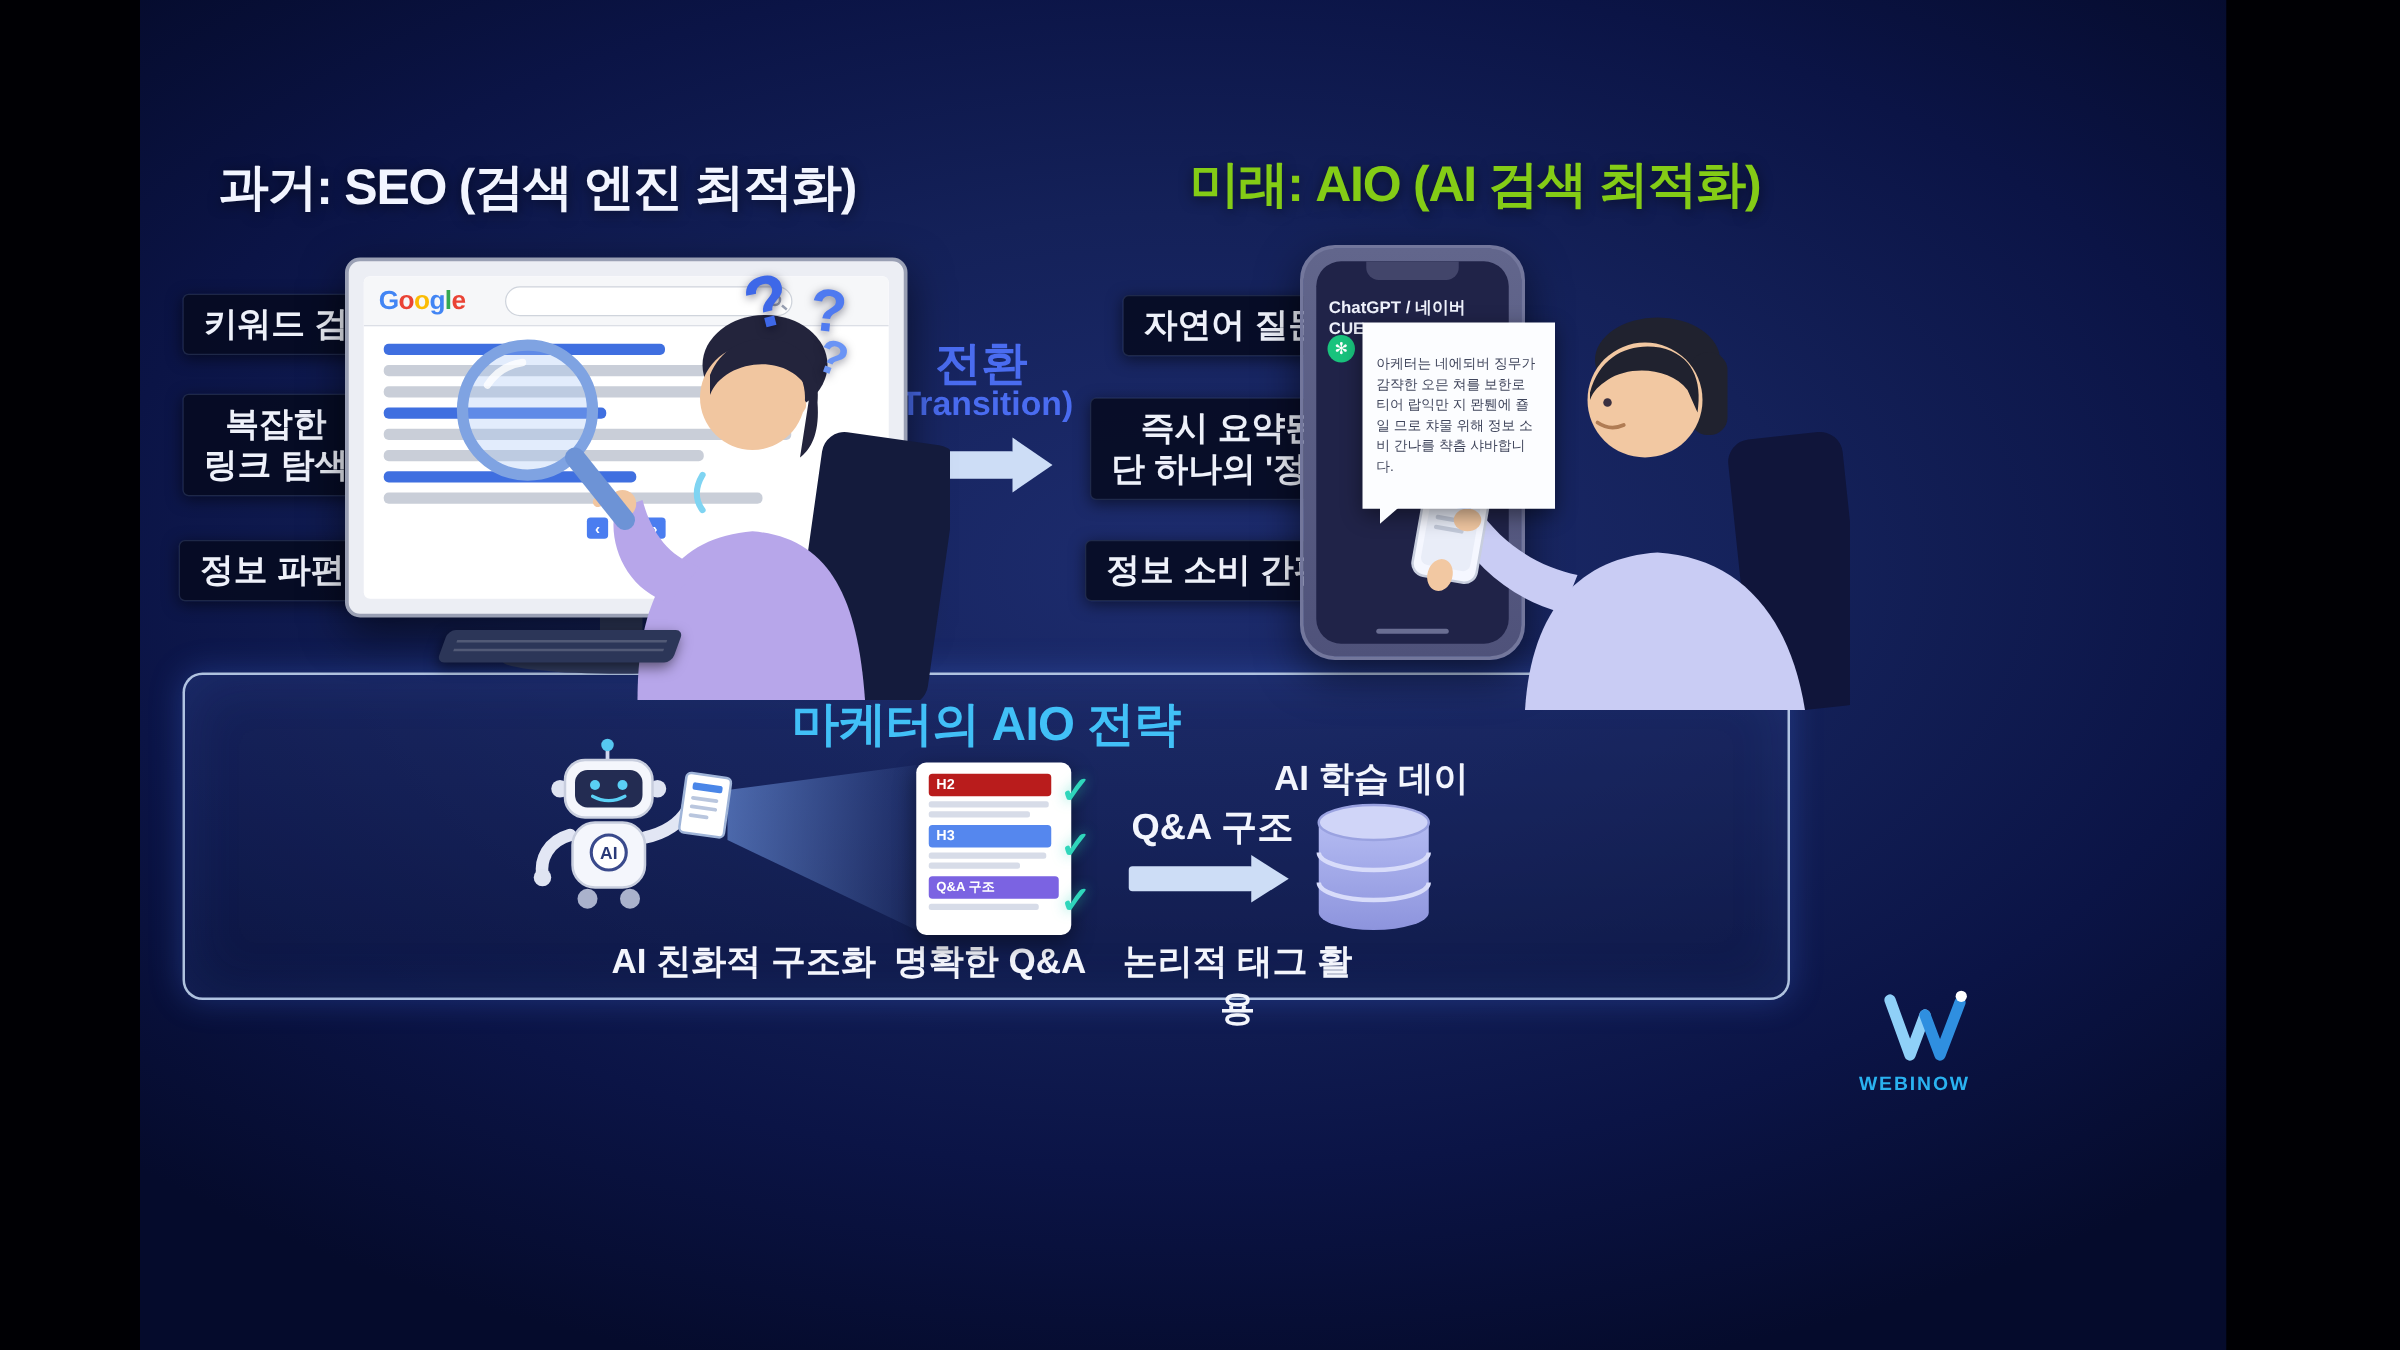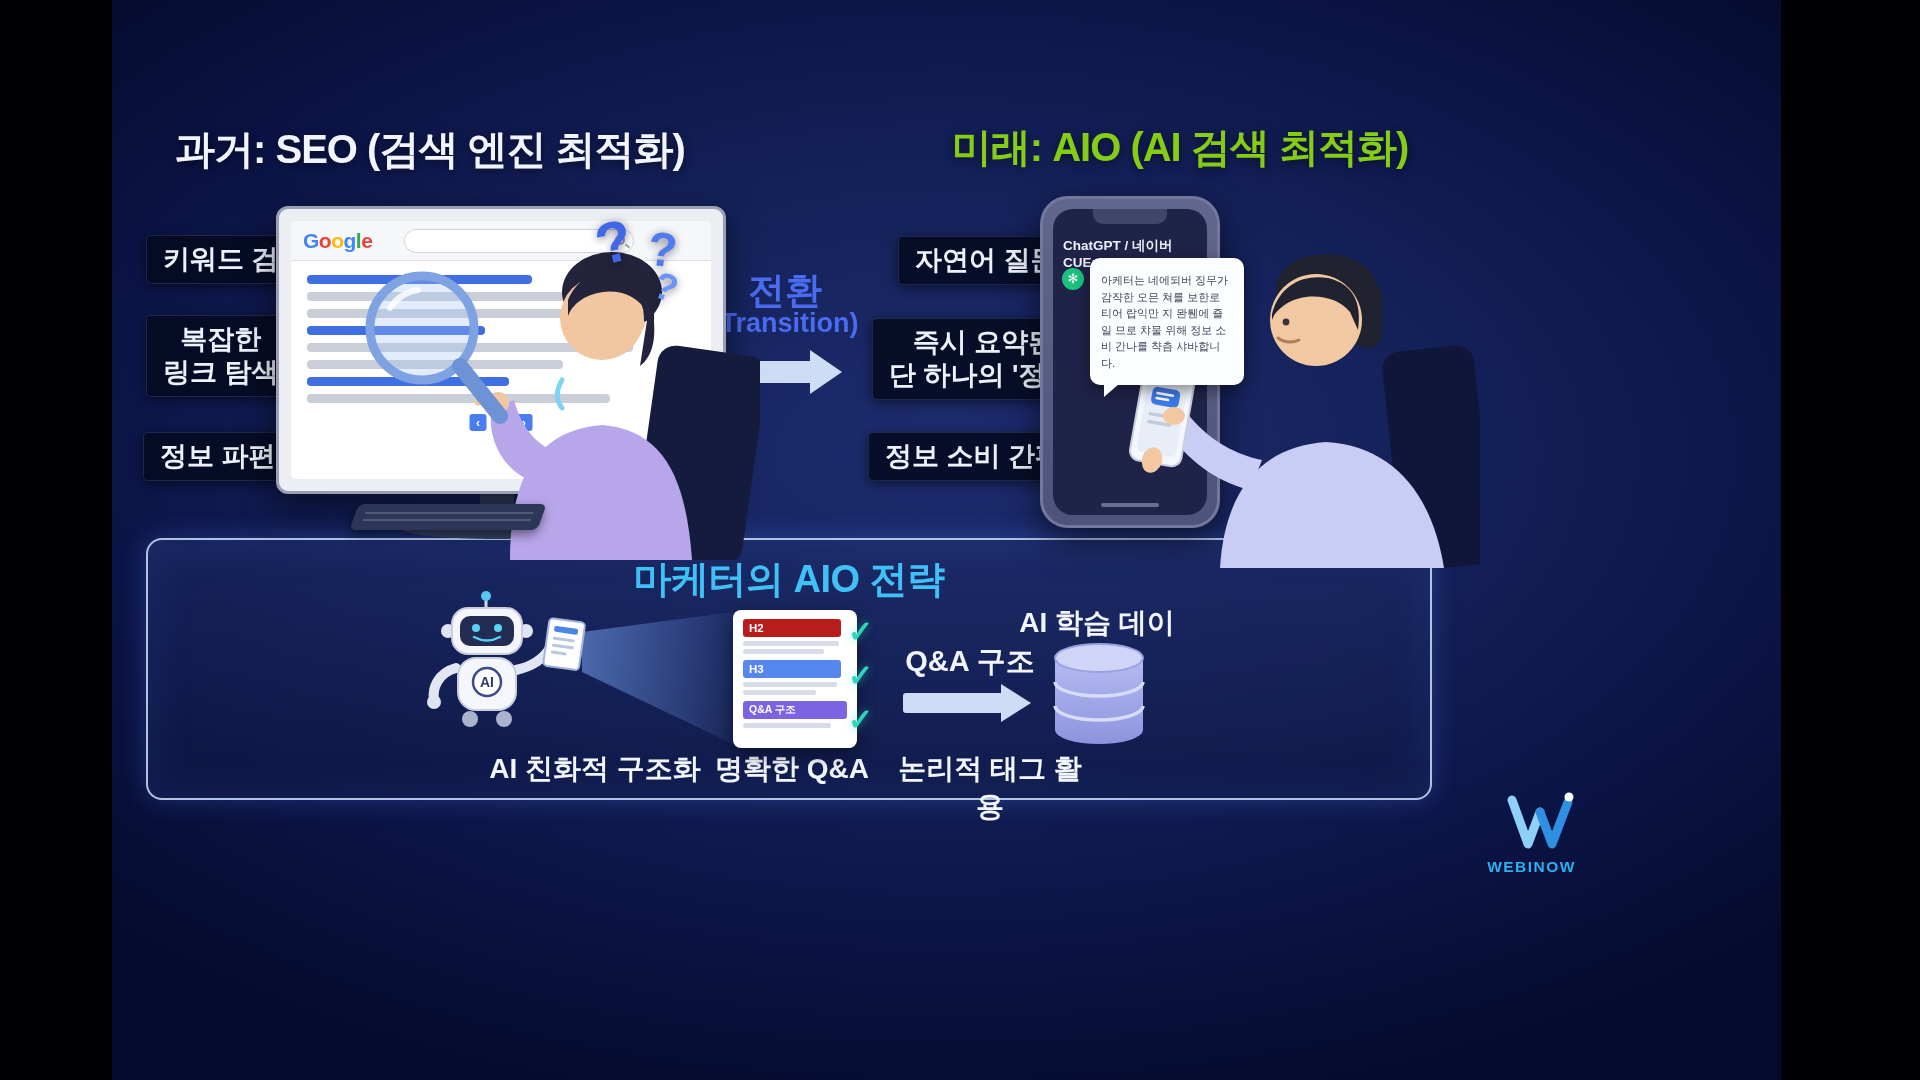--- a/index.html
+++ b/index.html
@@ -69,22 +69,22 @@
     box-shadow:0 12px 34px rgba(0,0,0,.55); z-index:2; }
   .bigphone .pscreen { position:absolute; left:10px; top:10px; right:10px; bottom:10px; background:#202348;
     border-radius:20px; overflow:hidden; }
   .notch { position:absolute; left:50%; top:0; transform:translateX(-50%); width:74px; height:15px;
     background:#42456a; border-radius:0 0 10px 10px; }
   .chat-header { position:absolute; left:10px; top:28px; right:8px; color:#eef1fb; font-size:13.5px; font-weight:700; }
   .home-bar { position:absolute; left:50%; bottom:8px; transform:translateX(-50%); width:58px; height:4px;
     border-radius:2px; background:#6a6e92; }
   .gpt-icon { position:absolute; left:1062px; top:268px; width:22px; height:22px; border-radius:50%;
     background:#19c37d; z-index:7; color:#fff; font-size:13px; line-height:22px; text-align:center; }
-  .bubble { position:absolute; left:1090px; top:258px; width:154px; background:#fcfdff; border-radius:10px;
-    padding:14px 11px; font-size:11px; line-height:1.5; color:#40465c; z-index:7;
+  .bubble { position:absolute; left:1090px; top:258px; width:154px; background:#fcfdff; border-radius:0;
+    padding:25px 11px; font-size:11px; line-height:1.5; color:#40465c; z-index:7;
     box-shadow:0 5px 16px rgba(0,0,0,.45); }
   .bubble::after { content:""; position:absolute; left:14px; bottom:-12px; width:0; height:0;
     border-style:solid; border-width:13px 15px 0 0; border-color:#fcfdff transparent transparent transparent; }
 
   
   .panel { position:absolute; left:146px; top:538px; width:1286px; height:262px; border-radius:16px;
     border:2.5px solid rgba(205,225,250,.85);
     background:linear-gradient(180deg,rgba(30,44,104,.55),rgba(16,26,70,.55));
     box-shadow:0 0 26px rgba(80,130,255,.28), inset 0 0 46px rgba(60,100,200,.16); }
   .panel-title { position:absolute; left:146px; top:554px; width:1286px; text-align:center;

